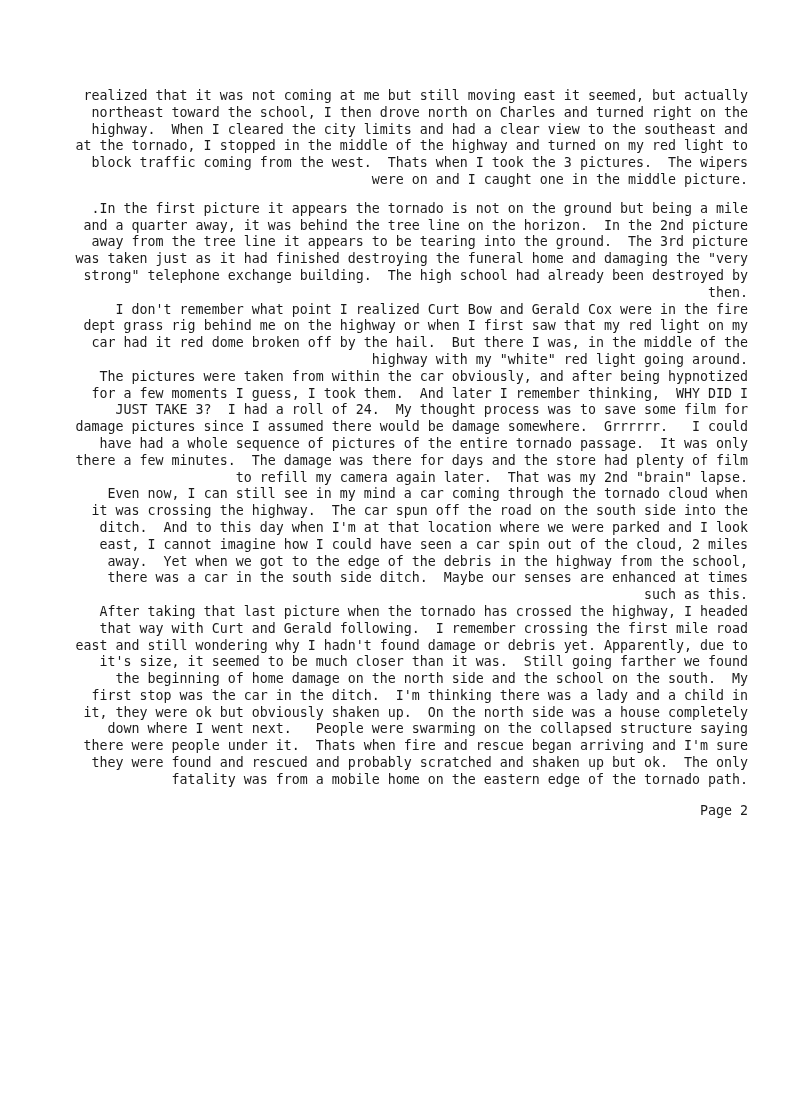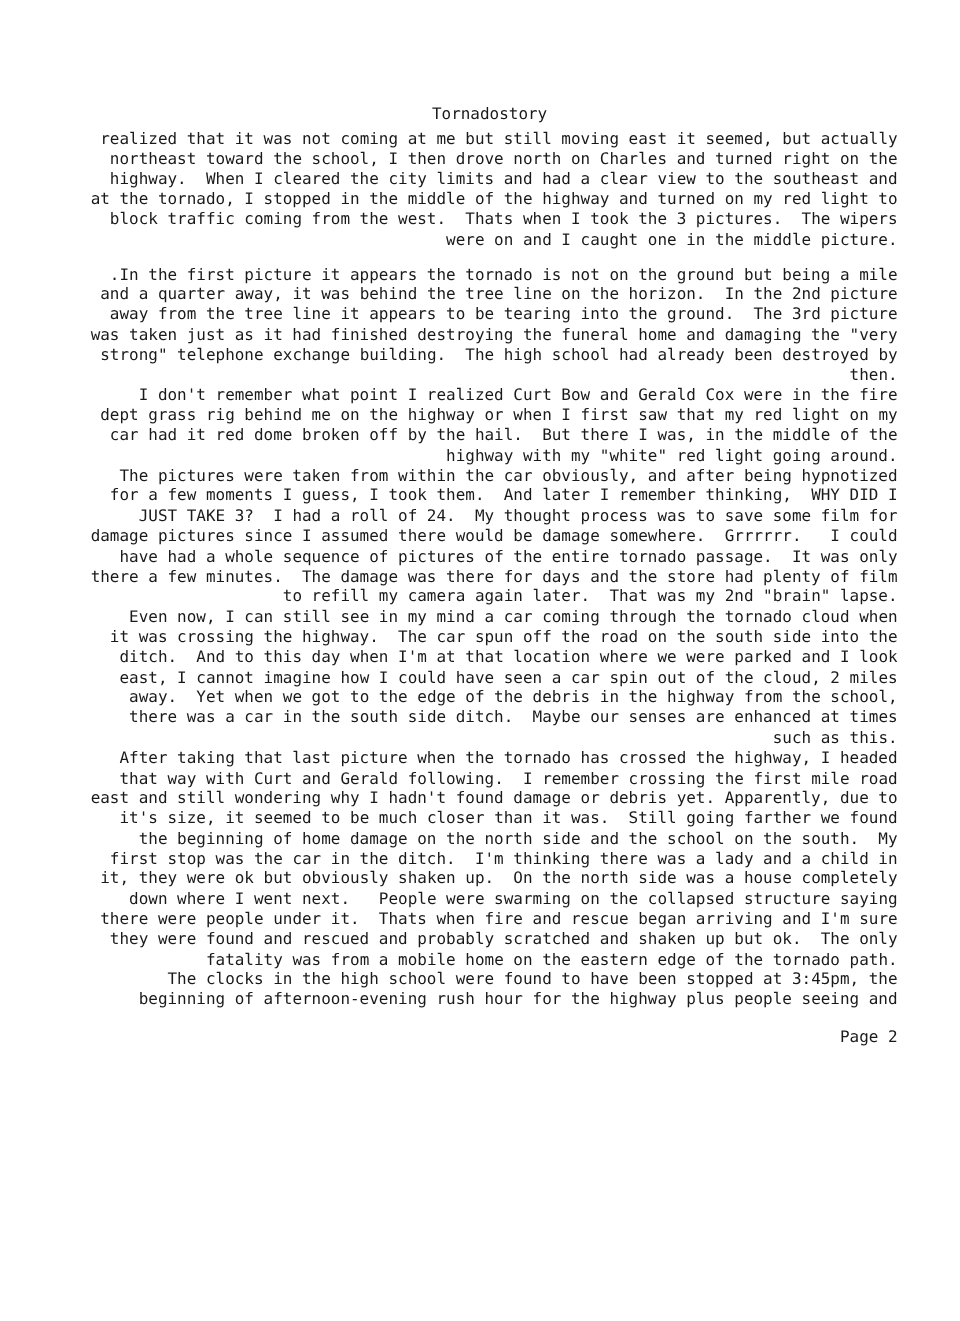--- a/index.html
+++ b/index.html
@@ -39,21 +39,20 @@
     margin-top: 14px;
     text-align: right;
     white-space: pre;
   }
 </style>
 </head>
 <body>
 
 <div class="page">
   <div class="doc">
-    <div class="title">Tornadostory</div>
     <pre class="para">realized that it was not coming at me but still moving east it seemed, but actually
 northeast toward the school, I then drove north on Charles and turned right on the
 highway.  When I cleared the city limits and had a clear view to the southeast and
 at the tornado, I stopped in the middle of the highway and turned on my red light to
 block traffic coming from the west.  Thats when I took the 3 pictures.  The wipers
 were on and I caught one in the middle picture.</pre>
     <pre class="para contiguous">  .In the first picture it appears the tornado is not on the ground but being a mile
 and a quarter away, it was behind the tree line on the horizon.  In the 2nd picture
 away from the tree line it appears to be tearing into the ground.  The 3rd picture
 was taken just as it had finished destroying the funeral home and damaging the "very
@@ -81,17 +80,15 @@
 that way with Curt and Gerald following.  I remember crossing the first mile road
 east and still wondering why I hadn't found damage or debris yet. Apparently, due to
 it's size, it seemed to be much closer than it was.  Still going farther we found
 the beginning of home damage on the north side and the school on the south.  My
 first stop was the car in the ditch.  I'm thinking there was a lady and a child in
 it, they were ok but obviously shaken up.  On the north side was a house completely
 down where I went next.   People were swarming on the collapsed structure saying
 there were people under it.  Thats when fire and rescue began arriving and I'm sure
 they were found and rescued and probably scratched and shaken up but ok.  The only
 fatality was from a mobile home on the eastern edge of the tornado path.</pre>
-    <pre class="para">   The clocks in the high school were found to have been stopped at 3:45pm, the
-beginning of afternoon-evening rush hour for the highway plus people seeing and</pre>
     <div class="footer">Page 2</div>
   </div>
 </div>
 
 </body></html>

